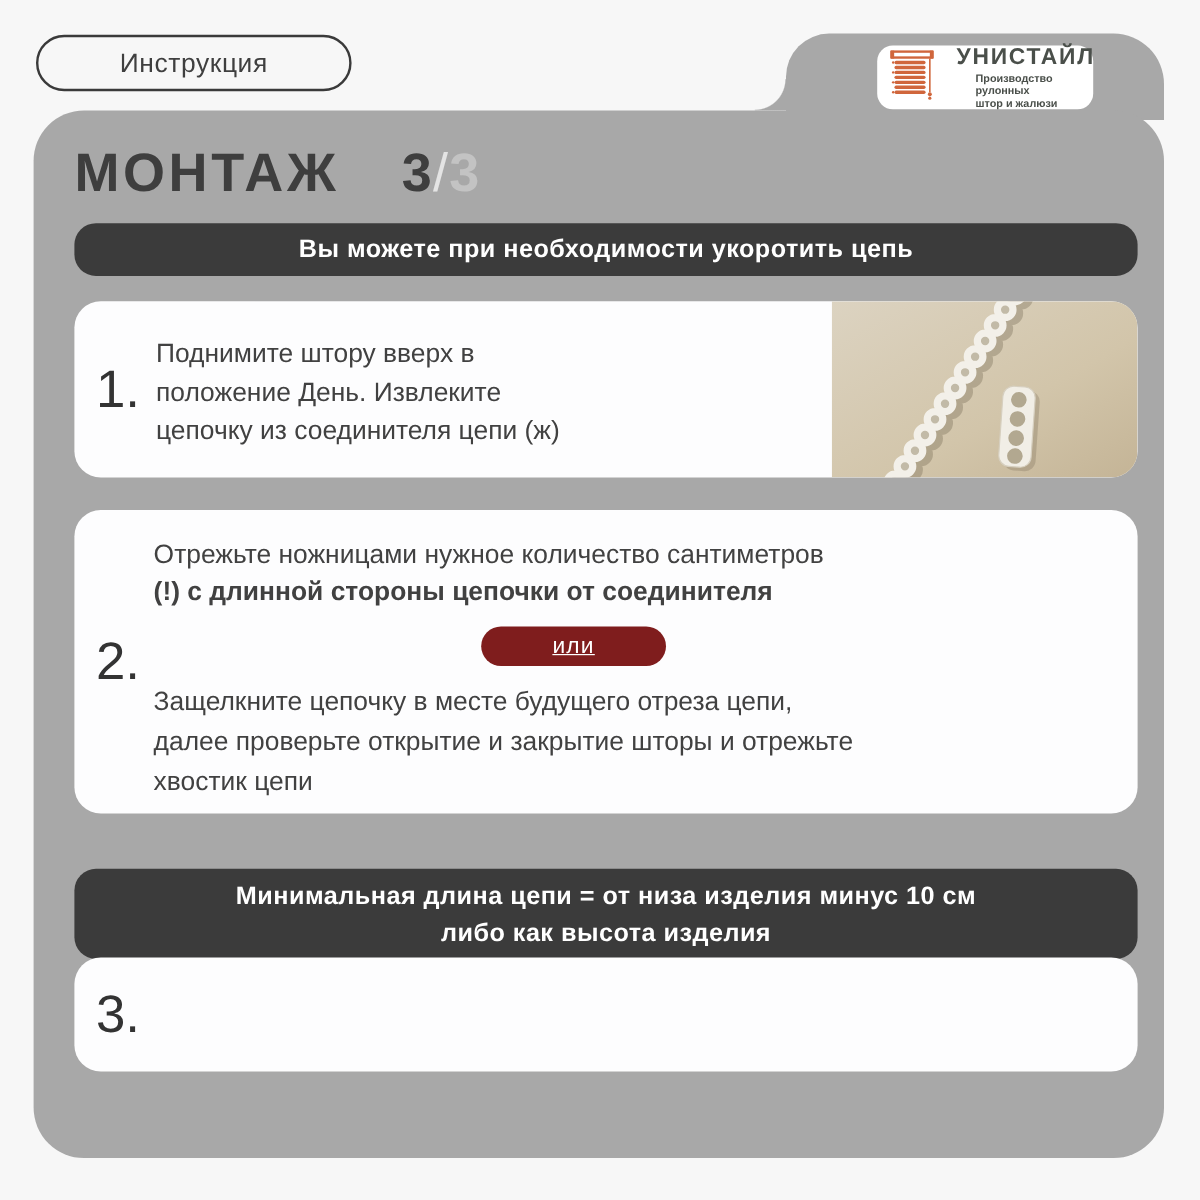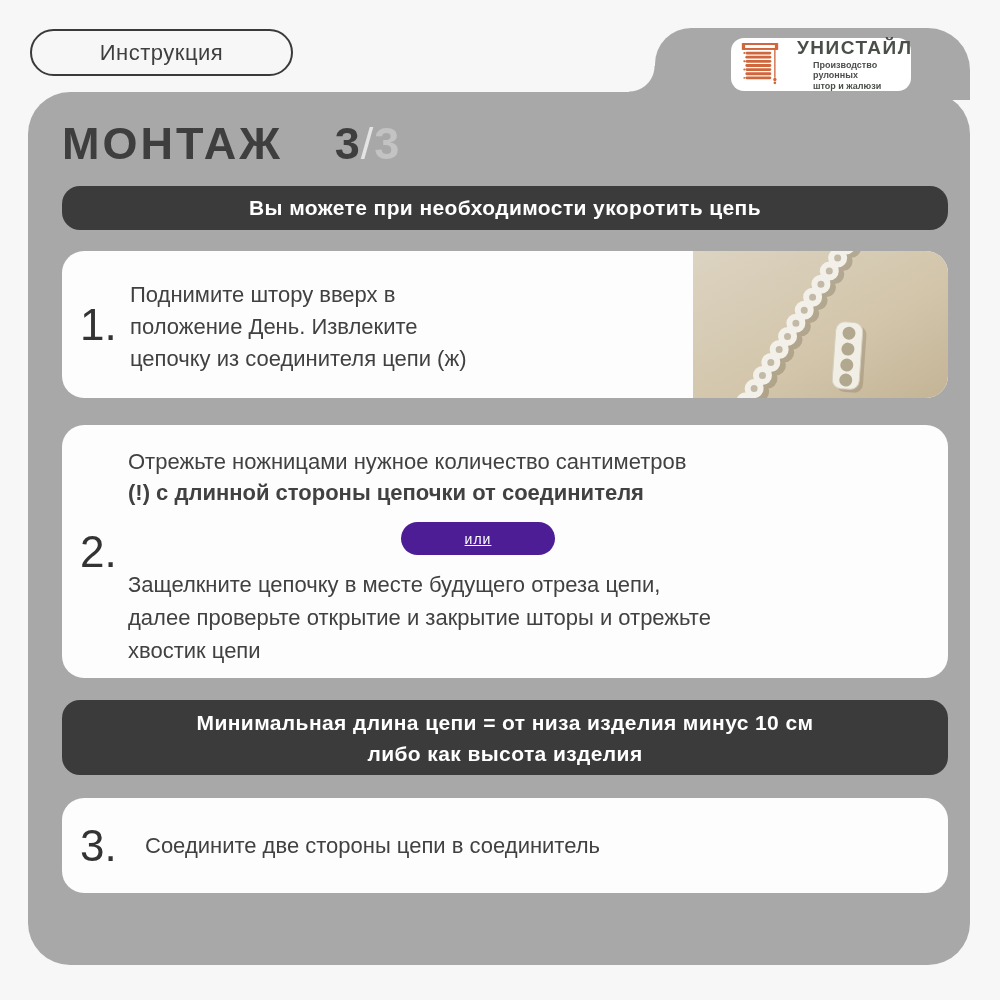--- a/index.html
+++ b/index.html
@@ -63,21 +63,21 @@
   .pi-tot{color:#c3c3c3;}
 
   .banner{
     position:absolute;left:34px;width:886px;
     background:#3b3b3b;color:#ffffff;
     display:flex;flex-direction:column;align-items:center;justify-content:center;
     font-size:21px;font-weight:600;letter-spacing:.4px;
     border-radius:18px;text-align:center;
   }
   .banner-top{top:94px;height:44px;}
-  .banner-bottom{top:608px;height:75px;line-height:31px;}
+  .banner-bottom{top:632px;height:75px;line-height:31px;}
 
   .card{
     position:absolute;left:34px;width:886px;
     background:#fdfdfe;border-radius:22px;
   }
   .card-1{top:159px;height:147px;}
   .card-2{top:333px;height:253px;}
   .card-3{top:706px;height:95px;}
 
   .step-num{
@@ -98,23 +98,23 @@
 
   .step2-content{
     position:absolute;left:66px;top:0;width:700px;height:100%;
     box-sizing:border-box;padding-top:21px;
     font-size:22px;color:#414141;
   }
   .step2-a{line-height:31px;}
   .bold-line{font-weight:bold;}
   .or-pill{
     width:154px;height:33px;margin:14px auto 13px auto;
-    background:#4c1d95;border-radius:17px;
+    background:#7f1d1d;border-radius:17px;
     display:flex;align-items:center;justify-content:center;
-    color:#ffffff;font-size:14px;letter-spacing:1px;text-decoration:underline;
+    color:#ffffff;font-size:19px;letter-spacing:1px;text-decoration:underline;
   }
   .step2-b{line-height:33px;}
 
   .step3-text{
     position:absolute;left:83px;top:50%;transform:translateY(-50%);
     font-size:22px;color:#414141;white-space:nowrap;
   }
 </style>
 </head>
 <body>
@@ -218,17 +218,16 @@
       </div>
     </div>
 
     <div class="banner banner-bottom">
       <div class="txt-line">Минимальная длина цепи = от низа изделия минус 10 см</div>
       <div class="txt-line">либо как высота изделия</div>
     </div>
 
     <div class="card card-3">
       <div class="step-num">3.</div>
-      <div class="step3-text">Соедините две стороны цепи в соединитель</div>
     </div>
 
   </div>
 </div>
 
 </body></html>

